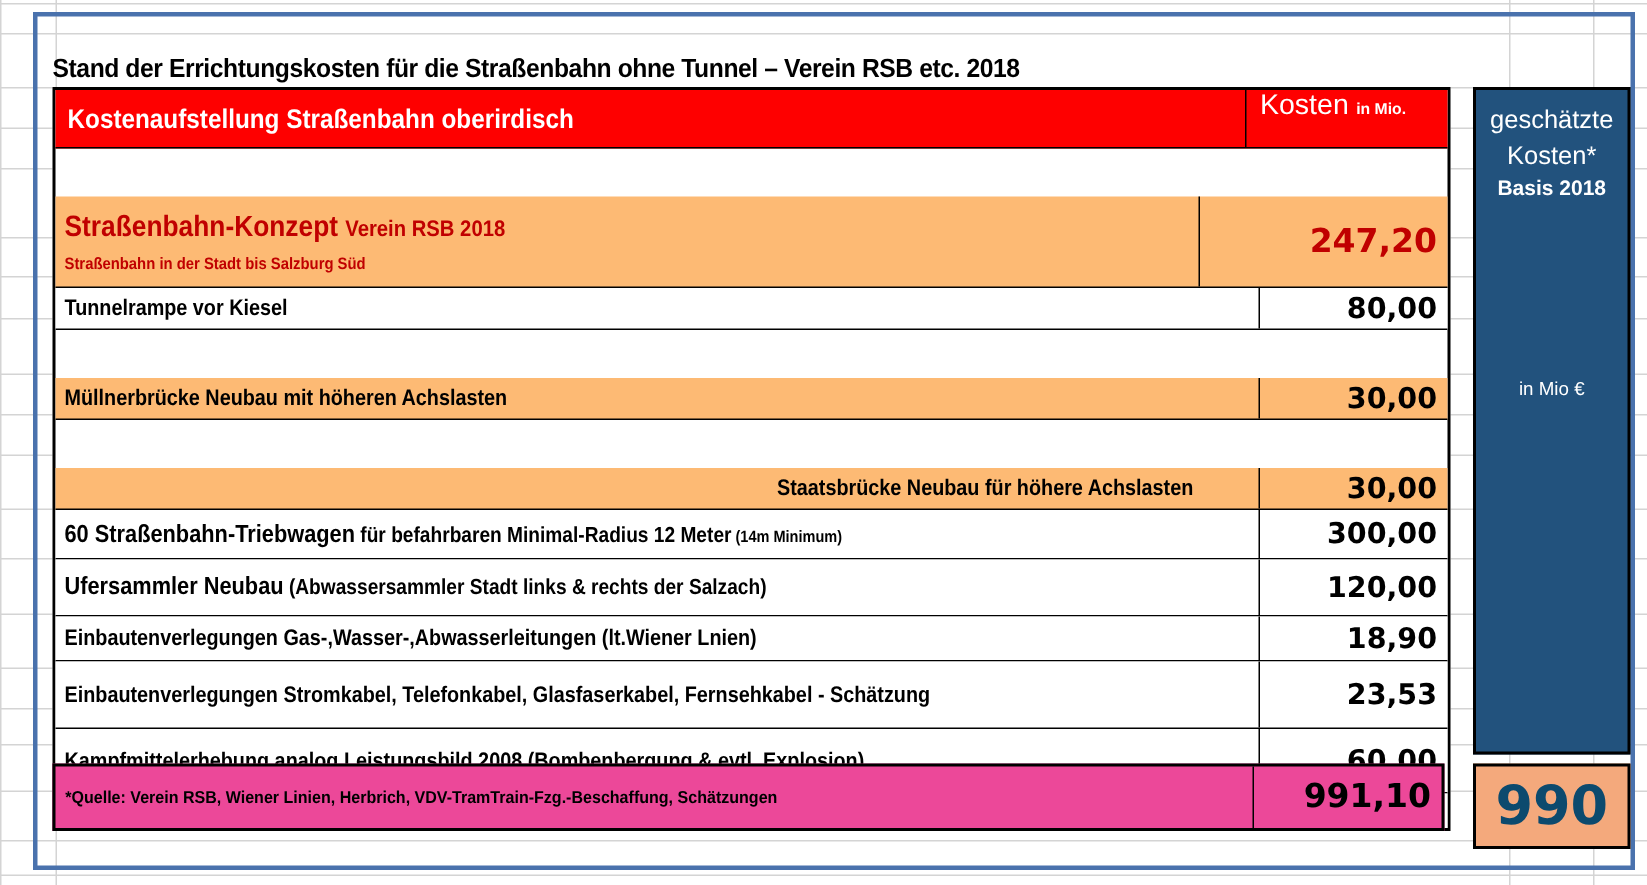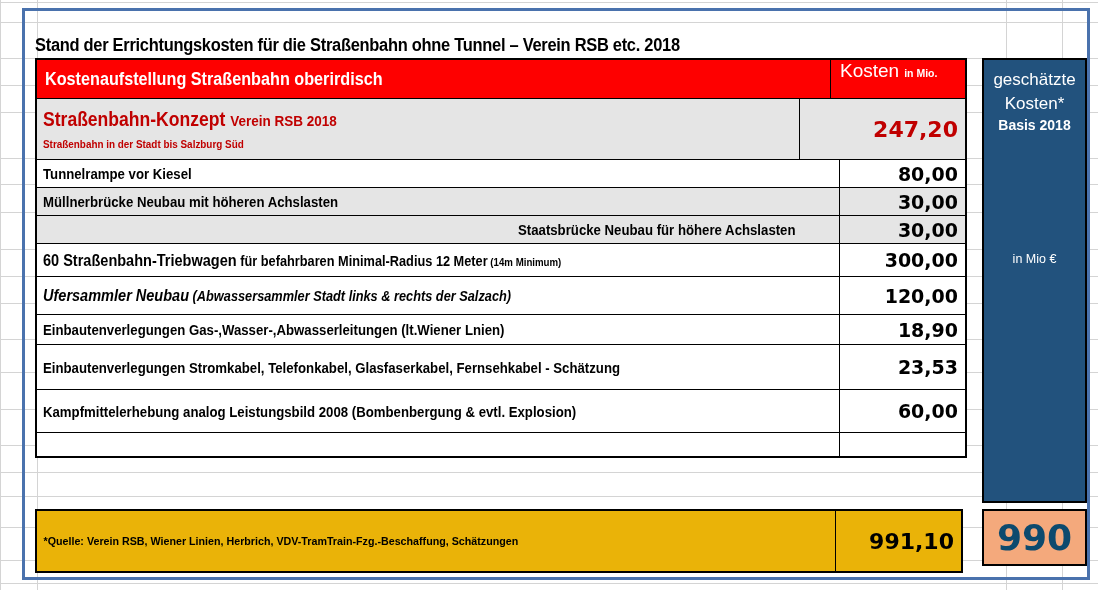--- a/index.html
+++ b/index.html
@@ -49,21 +49,21 @@
   }
   #table .val{
     width:118px;flex:0 0 118px;
     border-left:1.5px solid #000;
     display:flex;align-items:center;justify-content:flex-end;
     padding-right:7px;
     font-family:"DejaVu Sans",sans-serif;
     font-weight:bold;font-size:19px;color:#000;
   }
 
-  .gray{background:#e5e5e5;}
+  .gray{background:#fdba74;margin-top:32px;}
   .white{background:#ffffff;}
 
   
   #hdr{background:#fe0000;border-bottom:2px solid #000;}
   #hdr .lab{padding-left:8px;}
   #hdr .hdr-title{
     color:#fff;font-weight:bold;font-size:18px;
     font-family:"Liberation Sans","DejaVu Sans",sans-serif;
     transform:scaleX(0.9);transform-origin:left center;white-space:nowrap;
   }
@@ -121,22 +121,22 @@
     font-family:"Liberation Sans","DejaVu Sans",sans-serif;
   }
   #bluebox .bu{
     position:absolute;left:0;right:0;top:192px;
     font-size:12.5px;font-weight:normal;
     font-family:"Liberation Sans","DejaVu Sans",sans-serif;
   }
 
   
   #footer{
-    position:absolute;left:8px;top:497px;width:928px;height:64px;
-    background:#eab308;border:2px solid #000;box-sizing:border-box;display:flex;
+    position:absolute;left:8px;top:497px;width:928px;height:45px;
+    background:#ec4899;border:2px solid #000;box-sizing:border-box;display:flex;
   }
   #footer .src{
     flex:1 1 auto;display:flex;align-items:center;padding-left:7px;
     font-weight:bold;font-size:11.5px;color:#000;white-space:nowrap;
     font-family:"Liberation Sans","DejaVu Sans",sans-serif;
     transform:scaleX(0.93);transform-origin:left center;
   }
   #footer .tot{
     width:118px;flex:0 0 118px;border-left:1.5px solid #000;
     display:flex;align-items:center;justify-content:flex-end;padding-right:7px;
@@ -230,21 +230,21 @@
           </div>
           <div class="val">30,00</div>
         </div>
         <div class="row white">
           <div class="lab" style="height: 32px;">
             <div class="t-main"><span>60 Straßenbahn-Triebwagen</span><span class="sm2"> für befahrbaren Minimal-Radius 12 Meter</span><span class="sm3"> (14m Minimum)</span></div>
           </div>
           <div class="val">300,00</div>
         </div>
         <div class="row white">
-          <div class="lab" style="height: 37px; font-style: italic;">
+          <div class="lab" style="height: 37px;">
             <div class="t-main"><span>Ufersammler Neubau</span><span class="sm2"> (Abwassersammler Stadt links &amp; rechts der Salzach)</span></div>
           </div>
           <div class="val">120,00</div>
         </div>
         <div class="row white">
           <div class="lab" style="height: 29px;">
             <div class="t-sm"><span>Einbautenverlegungen Gas-,Wasser-,Abwasserleitungen (lt.Wiener Lnien)</span></div>
           </div>
           <div class="val">18,90</div>
         </div>

